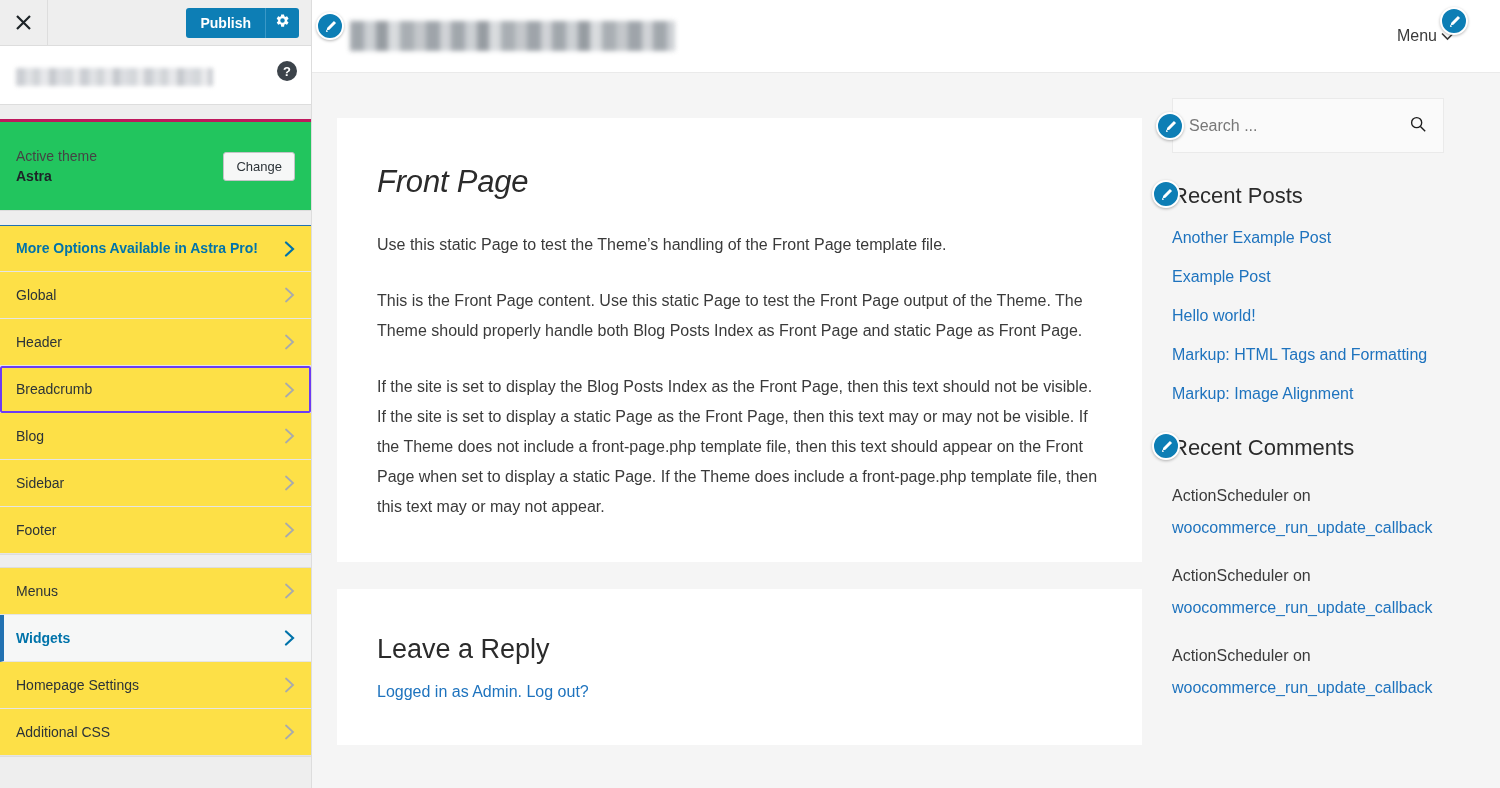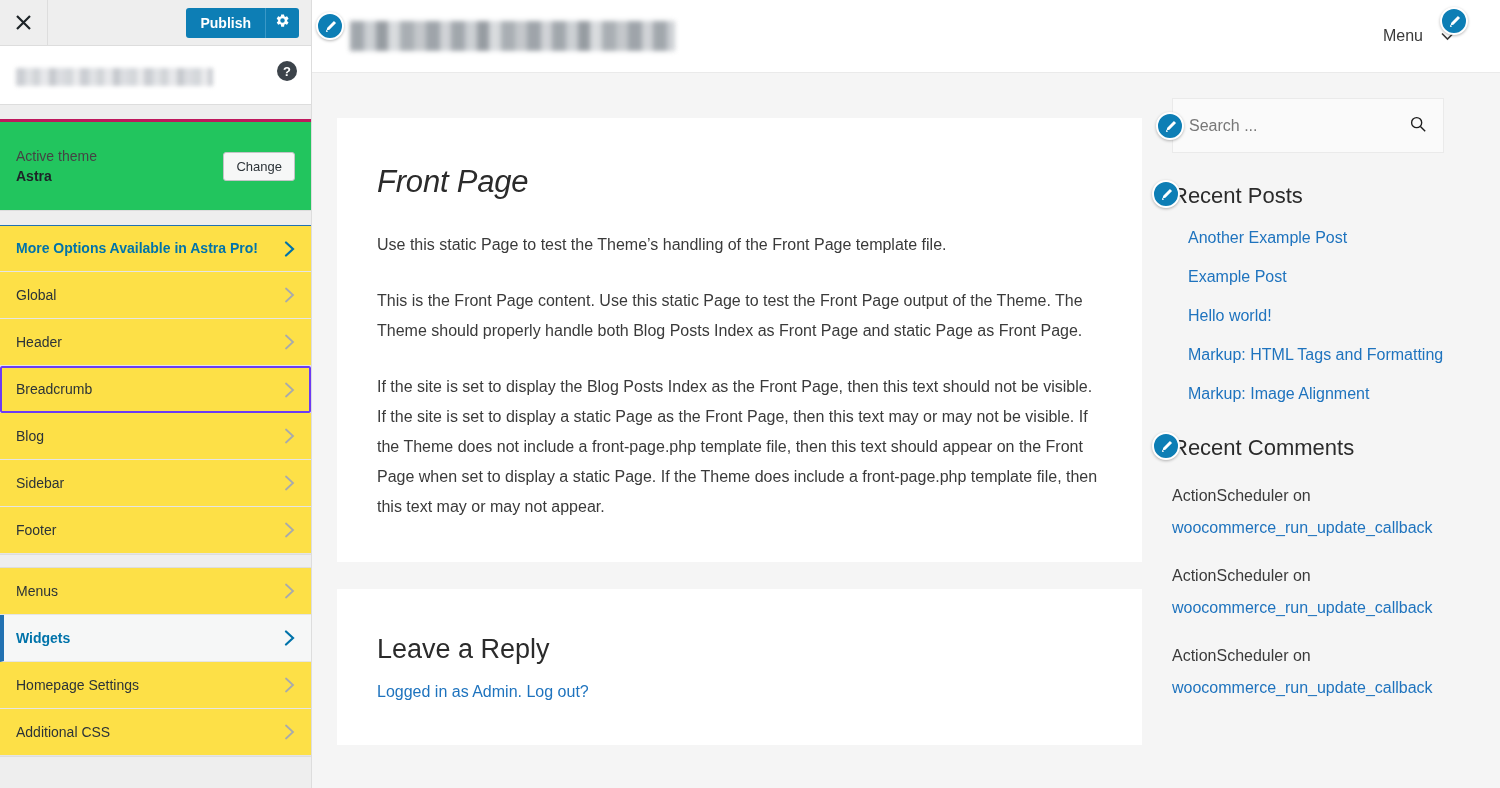--- a/index.html
+++ b/index.html
@@ -176,21 +176,21 @@
       repeating-linear-gradient(90deg,
         #9aa0a6 0 14px, #c8ccd0 14px 26px, #8e949a 26px 38px,
         #d6d9dc 38px 50px, #a2a8ad 50px 64px, #bfc3c7 64px 76px,
         #979da3 76px 90px, #cdd0d4 90px 101px),
       #b0b5ba;
     filter: blur(2.6px);
     opacity: .92;
   }
   .menu-area {
     margin-left: auto;
-    display: flex; align-items: center; gap: 18px;
+    display: flex; align-items: center; gap: 4px;
     position: relative;
     padding-right: 6px;
   }
   .menu-label { font-size: 16px; color: #3a3a3a; }
   .menu-caret { color: #3a3a3a; display:flex; align-items:center; }
 
   
   .edit-pin {
     width: 28px; height: 28px;
     border-radius: 50%;
@@ -269,21 +269,21 @@
   .search-btn { background: none; border: none; cursor: pointer; display:flex; align-items:center; padding:0; }
 
   .widget-title {
     font-size: 22px;
     font-weight: normal;
     color: #2b2b2b;
     margin-bottom: 18px;
     line-height: 1.2;
     margin-top: 16px;
   }
-  .widget ul { list-style: none; margin-left: 16px; }
+  .widget ul { list-style: none; }
   .widget ul li { margin-bottom: 17px; line-height: 22px; }
   .widget ul li:last-child { margin-bottom: 0; }
   .widget a { color: #1e73be; text-decoration: none; font-size: 16px; }
   .comment-item { margin-bottom: 16px; font-size: 16px; color: #3a3a3a; line-height: 32px; }
   .comment-item .author { color: #3a3a3a; }
 </style>
 </head>
 <body>
 
 <div id="app">

